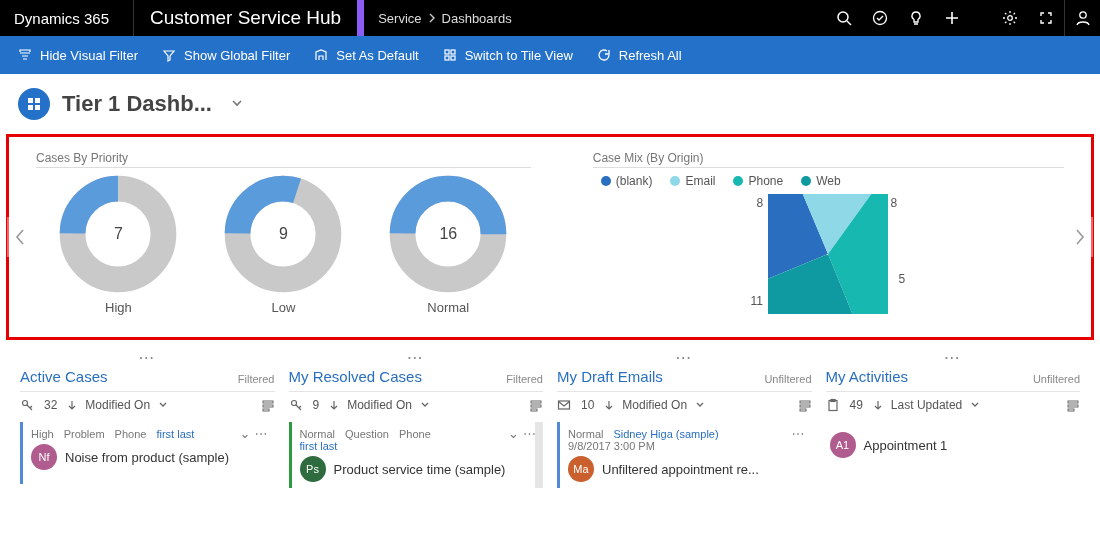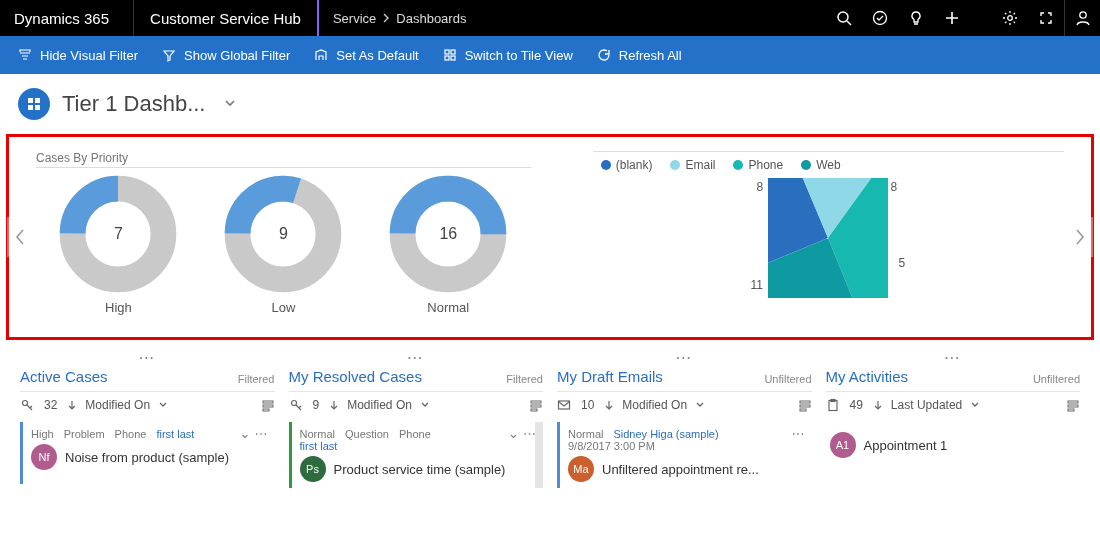--- a/index.html
+++ b/index.html
@@ -1,34 +1,34 @@
 <!DOCTYPE html>
 <html><head>
 <meta charset="utf-8">
 <style>
   *{box-sizing:border-box;margin:0;padding:0;font-family:"Segoe UI",Arial,sans-serif}
   body{width:1100px;height:554px;overflow:hidden;background:#fff;color:#333;font-size:13px}
   
   .topbar{height:36px;background:#000;color:#fff;display:flex;align-items:center}
   .topbar .brand{padding:0 14px;display:flex;align-items:center;border-right:1px solid #333;height:100%;font-size:15px}
-  .topbar .app{padding:0 16px;height:100%;display:flex;align-items:center;font-size:15px;border-right:2px solid #8b5cf6}
+  .topbar .app{padding:0 16px;height:100%;display:flex;align-items:center;font-size:19px;border-right:7px solid #8b5cf6}
   .topbar .crumbs{padding:0 14px;display:flex;align-items:center;gap:6px;font-size:13px;color:#ddd}
   .topbar .spacer{flex:1}
   .topbar .icons{display:flex;align-items:center;height:100%}
   .topbar .icons .ic{width:36px;height:36px;display:flex;align-items:center;justify-content:center}
   .topbar .icons .ic svg{stroke:#fff;fill:none}
   .topbar .avatar{width:36px;height:36px;display:flex;align-items:center;justify-content:center;border-left:1px solid #333}
   
   .cmdbar{height:38px;background:#2471c9;color:#fff;display:flex;align-items:center;padding:0 8px;gap:4px;font-size:13px}
   .cmdbar .cmd{display:flex;align-items:center;gap:8px;padding:0 10px;height:100%}
   .cmdbar svg{stroke:#fff;fill:none}
   
   .pagehdr{height:60px;display:flex;align-items:center;padding:0 18px}
   .pagehdr .roundicon{width:32px;height:32px;border-radius:50%;background:#2471c9;display:flex;align-items:center;justify-content:center;margin-right:12px}
-  .pagehdr .title{font-size:22px;color:#444;font-weight:400}
+  .pagehdr .title{font-size:22px;color:#444;font-weight:700}
   .pagehdr .chev{margin-left:18px;color:#666}
   .pagehdr .range{margin-left:auto;color:#444;font-size:13px}
   
   .hl{border:3px solid #e60000;margin:0 6px;padding:6px 1px;display:flex;gap:10px;align-items:stretch;position:relative;height:206px}
   .hl .navarrow{position:absolute;top:50%;transform:translateY(-50%);width:26px;height:40px;display:flex;align-items:center;justify-content:center;color:#999;background:rgba(255,255,255,.4)}
   .hl .navarrow.left{left:-2px}
   .hl .navarrow.right{right:-2px}
   .card{background:#fff;padding:8px 12px;flex:1;margin:0 14px}
   .card h4{font-size:12px;font-weight:400;color:#777;margin-bottom:2px}
   .card hr{border:none;border-top:1px solid #ddd;margin-bottom:6px}
@@ -220,20 +220,21 @@
             <circle cx="21" cy="21" r="15.9" fill="none" stroke="#5a9bdc" stroke-width="9" stroke-dasharray="50 50" stroke-dashoffset="25" transform="rotate(-90 21 21)"></circle>
           </svg>
           <div class="num">16</div>
         </div>
         <div class="lbl">Normal</div>
       </div>
     </div>
   </div>
 
   <div class="card">
+    <h4>Case Mix (By Origin)</h4>
       <hr>
     <div class="legend">
       <div class="li">
           <span class="sw" style="background:#2a6fbf"></span>
           <span>(blank)</span>
         </div>
       <div class="li">
           <span class="sw" style="background:#8fd8e8"></span>
           <span>Email</span>
         </div>

